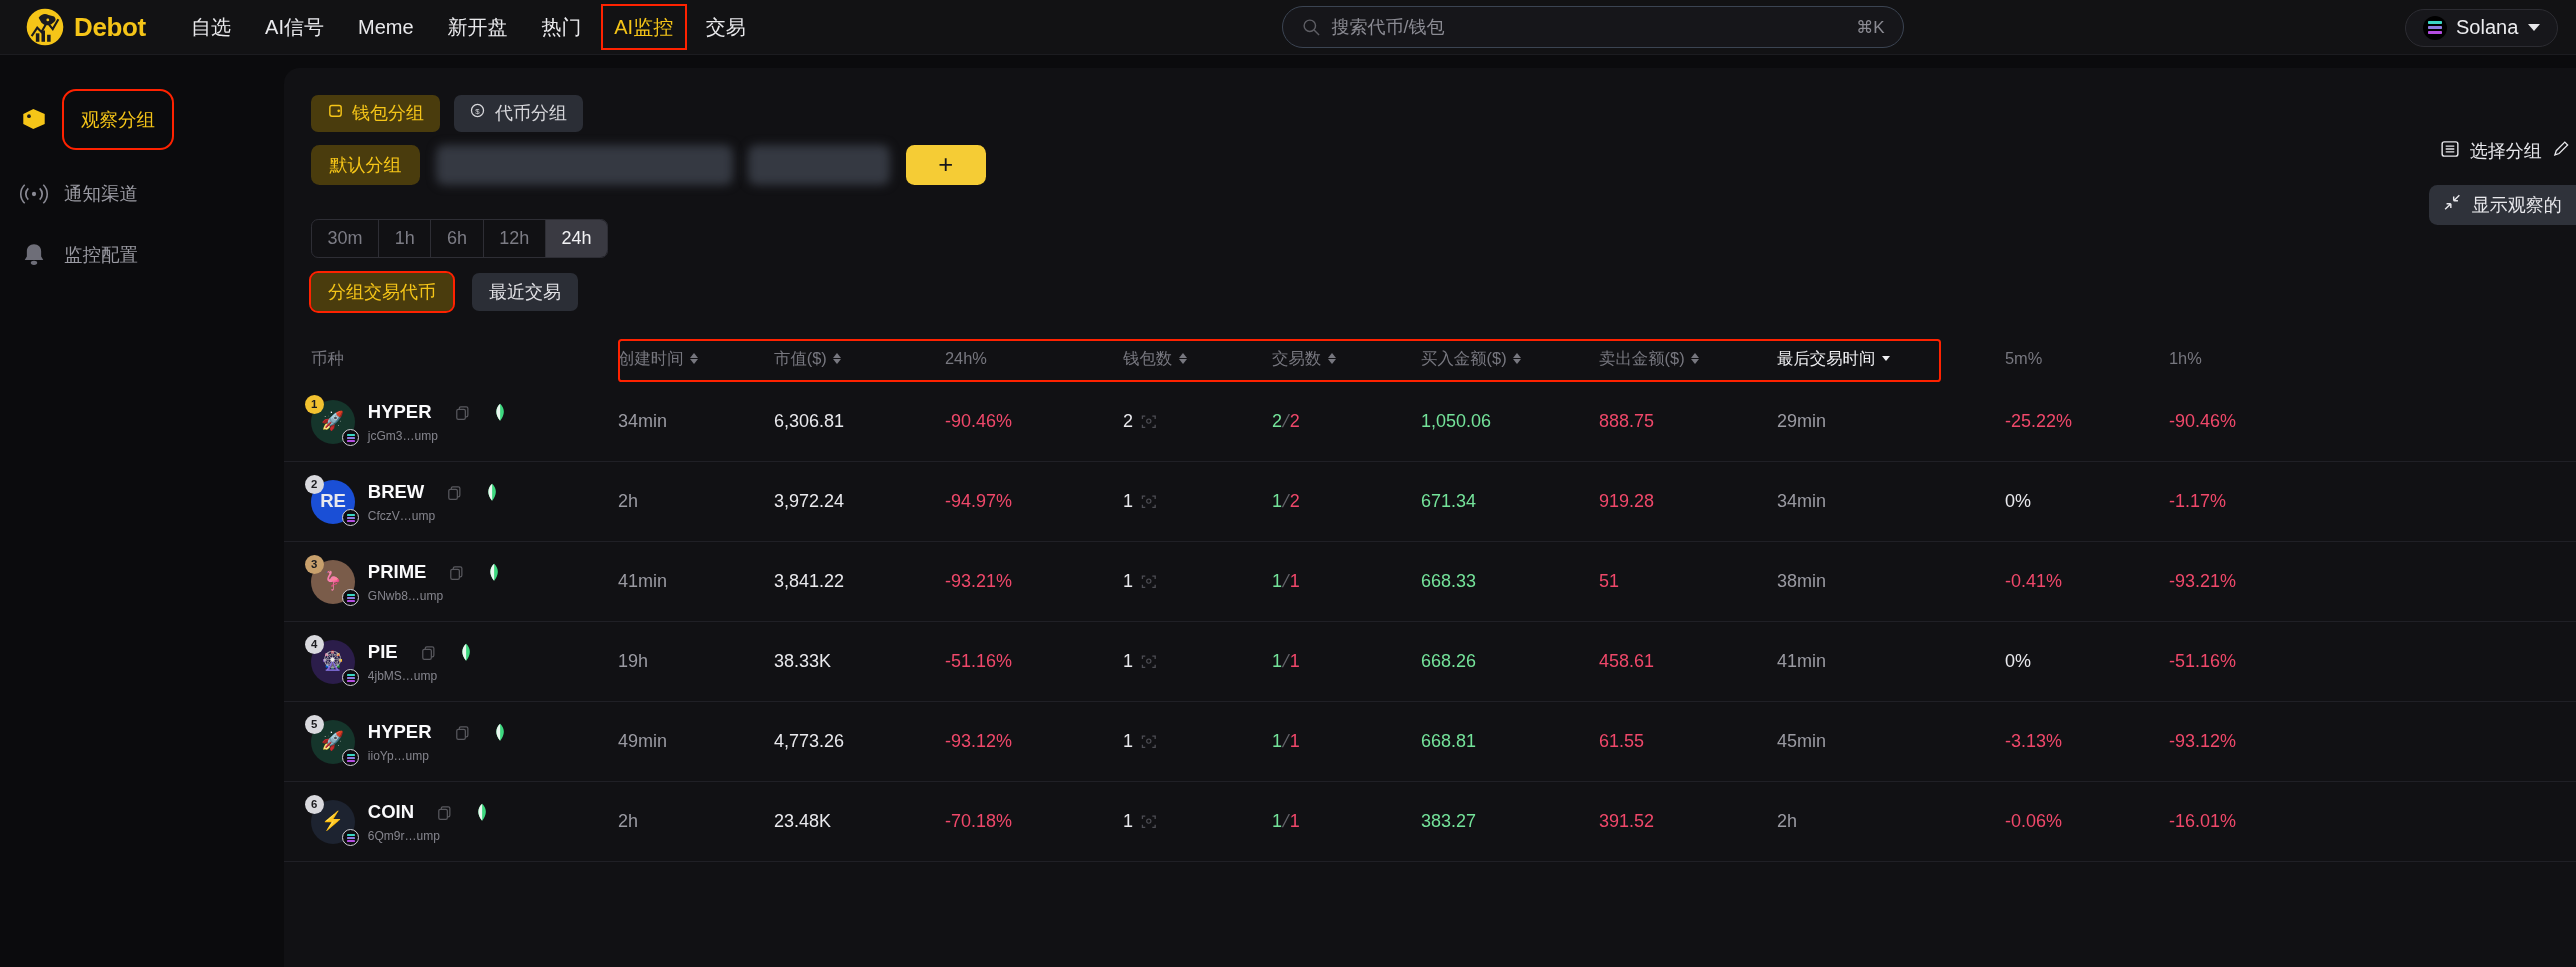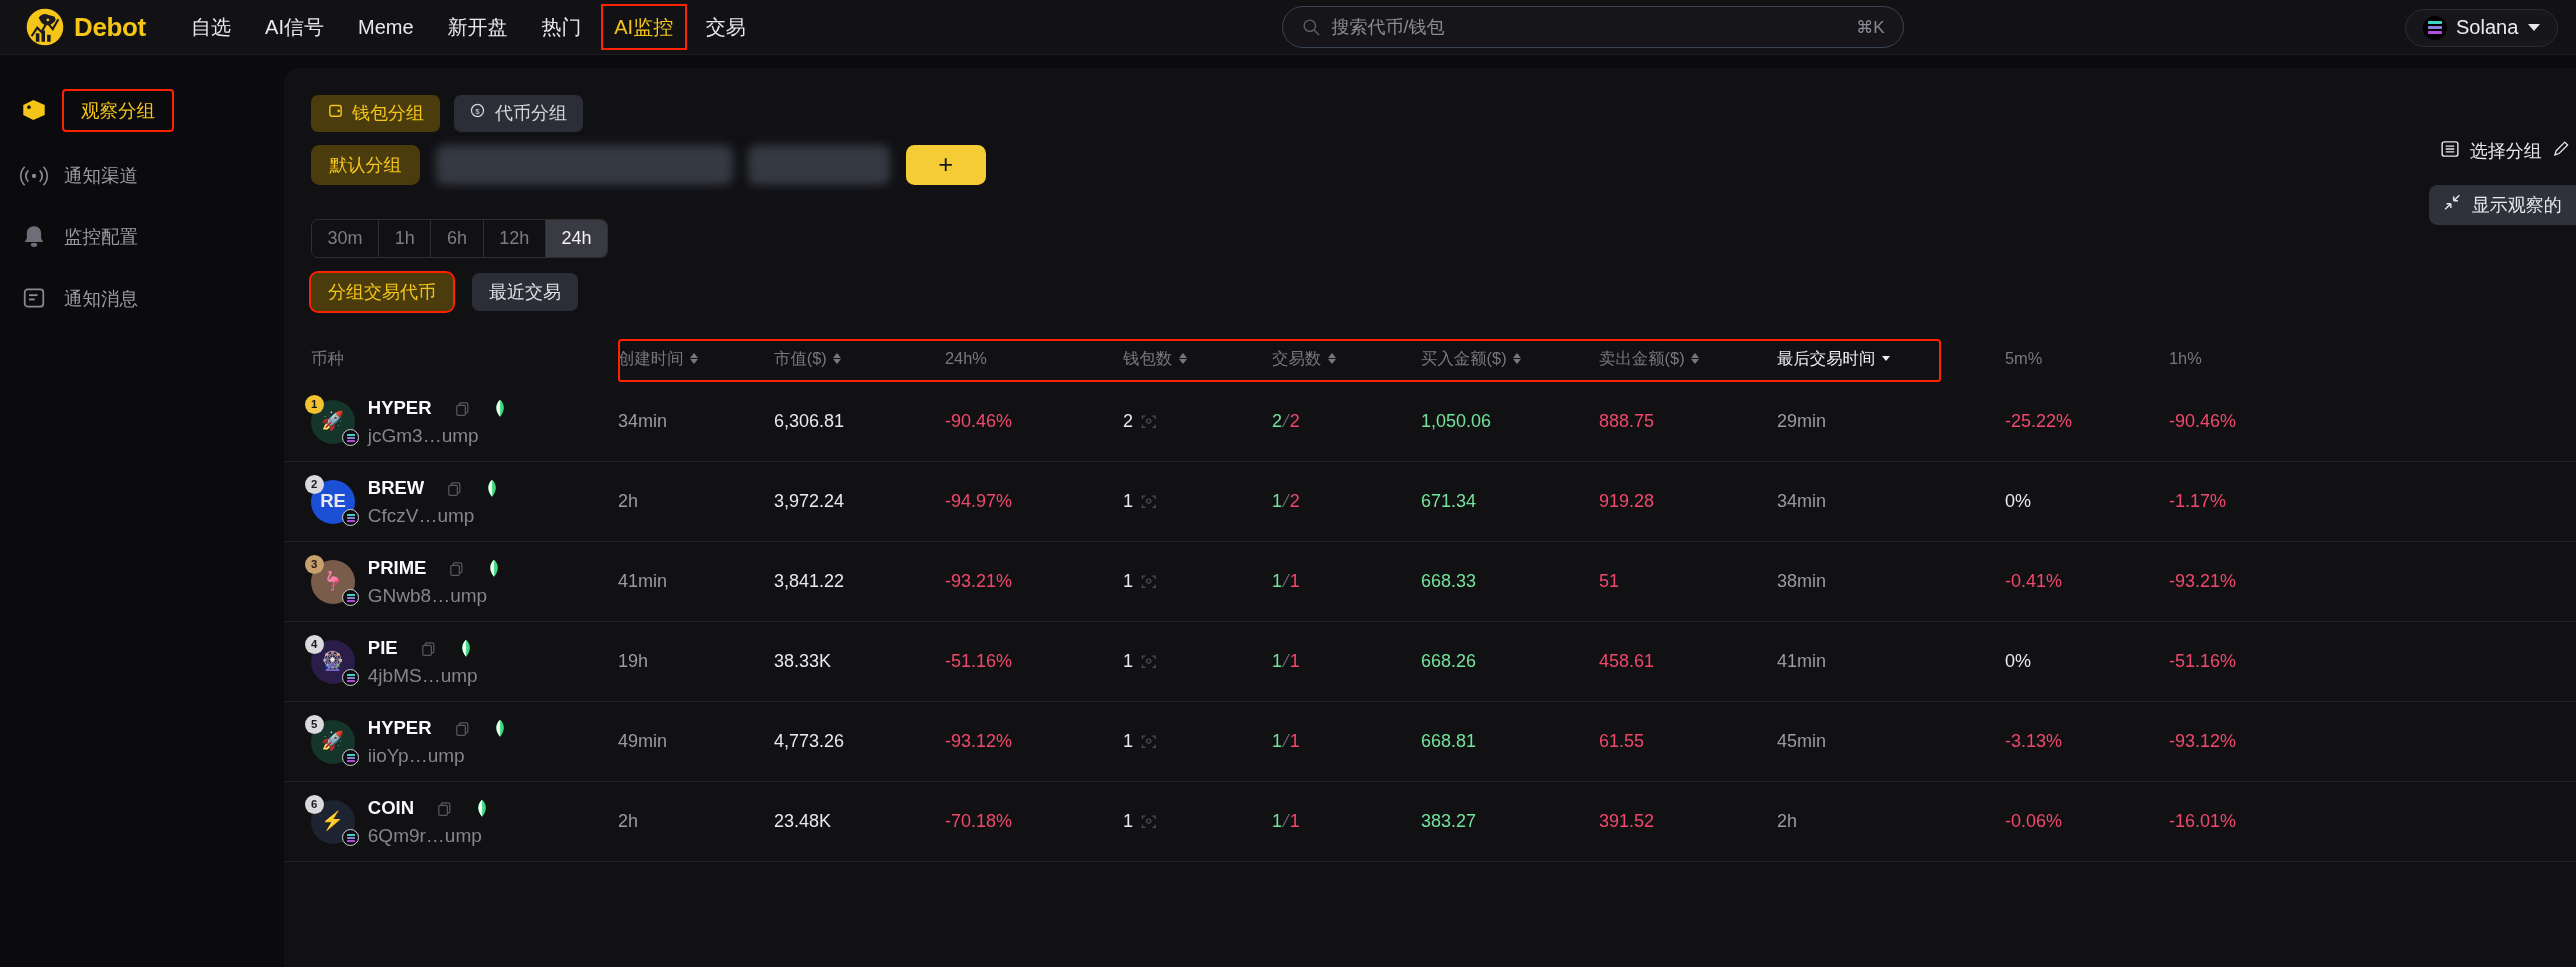--- a/index.html
+++ b/index.html
@@ -70,21 +70,21 @@
   
   .sidebar { width: 284px; flex: none; background: #0b0b0d; padding-top: 20px; }
   .side-item {
     display: flex; align-items: center; gap: 15.6px;
     padding: 15.6px 0 15.6px 18.5px; cursor: pointer; position: relative;
   }
   .side-icon { width: 30px; height: 30px; flex: none; display: flex; align-items: center; justify-content: center; }
   .side-label { font-size: 18.5px; color: #9a9aa2; white-space: nowrap; }
   .side-item.active .side-label { color: #f5c518; }
   .side-item.boxed .side-label {
-    outline: 2.8px solid #ff2200; padding: 7px 17px; border-radius: 2px;
+    outline: 2.8px solid #ff2200; padding: 16px 17px; border-radius: 12px;
   }
 
   
   .main {
     flex: 1; background: #111114;
     border-top-left-radius: 15.6px;
     margin: 12.8px 0 0 0;
     position: relative; overflow: hidden;
   }
 
@@ -194,21 +194,21 @@
     width: 17px; height: 17px; border-radius: 50%;
     background: #0d0d10; border: 1.1px solid #d2d2d8;
     display: flex; flex-direction: column; align-items: center; justify-content: center; gap: 1.1px;
   }
   .tok-chain i { width: 8.5px; height: 1.8px; border-radius: 0.4px; display: block; }
   .tok-meta { display: flex; flex-direction: column; gap: 5.7px; }
   .tok-line1 { display: flex; align-items: center; gap: 23px; }
   .tok-sym { font-size: 18.5px; font-weight: 700; color: #fafafc; }
   .copy-ic { width: 15px; height: 15px; opacity: .52; }
   .leaf-ic { width: 14.2px; height: 18.5px; }
-  .tok-addr { font-size: 19px; color: #85858d; }
+  .tok-addr { font-size: 12px; color: #85858d; }
 
   .red { color: #f0486a; }
   .green { color: #74e39a; }
   .grey { color: #9a9aa2; }
   .wallet-cell { display: flex; align-items: center; gap: 7.8px; }
   .scan-ic { width: 15.6px; height: 15.6px; opacity: .5; }
   .split { display: inline-flex; align-items: center; }
   .split .sep { color: #636369; margin: 0 1.4px; transform: skewX(-14deg); display:inline-block; }
 </style>
 </head>
@@ -287,30 +287,20 @@
       <span class="side-label">通知渠道</span>
     </div>
     <div class="side-item">
       <span class="side-icon">
         <svg viewBox="0 0 42 42" width="30" height="30">
             <path d="M21 6 c-6 0-10 4-10 10 v7 l-3 5 h26 l-3-5 v-7 c0-6-4-10-10-10 z" fill="#6e6e78"></path>
             <ellipse cx="21" cy="32" rx="4.5" ry="3" fill="#6e6e78"></ellipse>
           </svg>
       </span>
       <span class="side-label">监控配置</span>
-    </div>
-    <div class="side-item">
-      <span class="side-icon">
-        <svg viewBox="0 0 42 42" width="30" height="30">
-            <rect x="8" y="9" width="26" height="24" rx="4" stroke="#8a8a94" stroke-width="2.4" fill="none"></rect>
-            <line x1="14" y1="17" x2="26" y2="17" stroke="#8a8a94" stroke-width="2.6"></line>
-            <line x1="14" y1="23" x2="22" y2="23" stroke="#8a8a94" stroke-width="2.6"></line>
-          </svg>
-      </span>
-      <span class="side-label">通知消息</span>
     </div>
   </aside>
 
   <main class="main">
 
     <div class="seg-tabs">
       <div class="seg-tab active">
         <span>
           <svg viewBox="0 0 24 24" width="17" height="17">
               <rect x="4" y="5" width="16" height="15" rx="3" stroke="#f5c518" stroke-width="2" fill="none"></rect>

